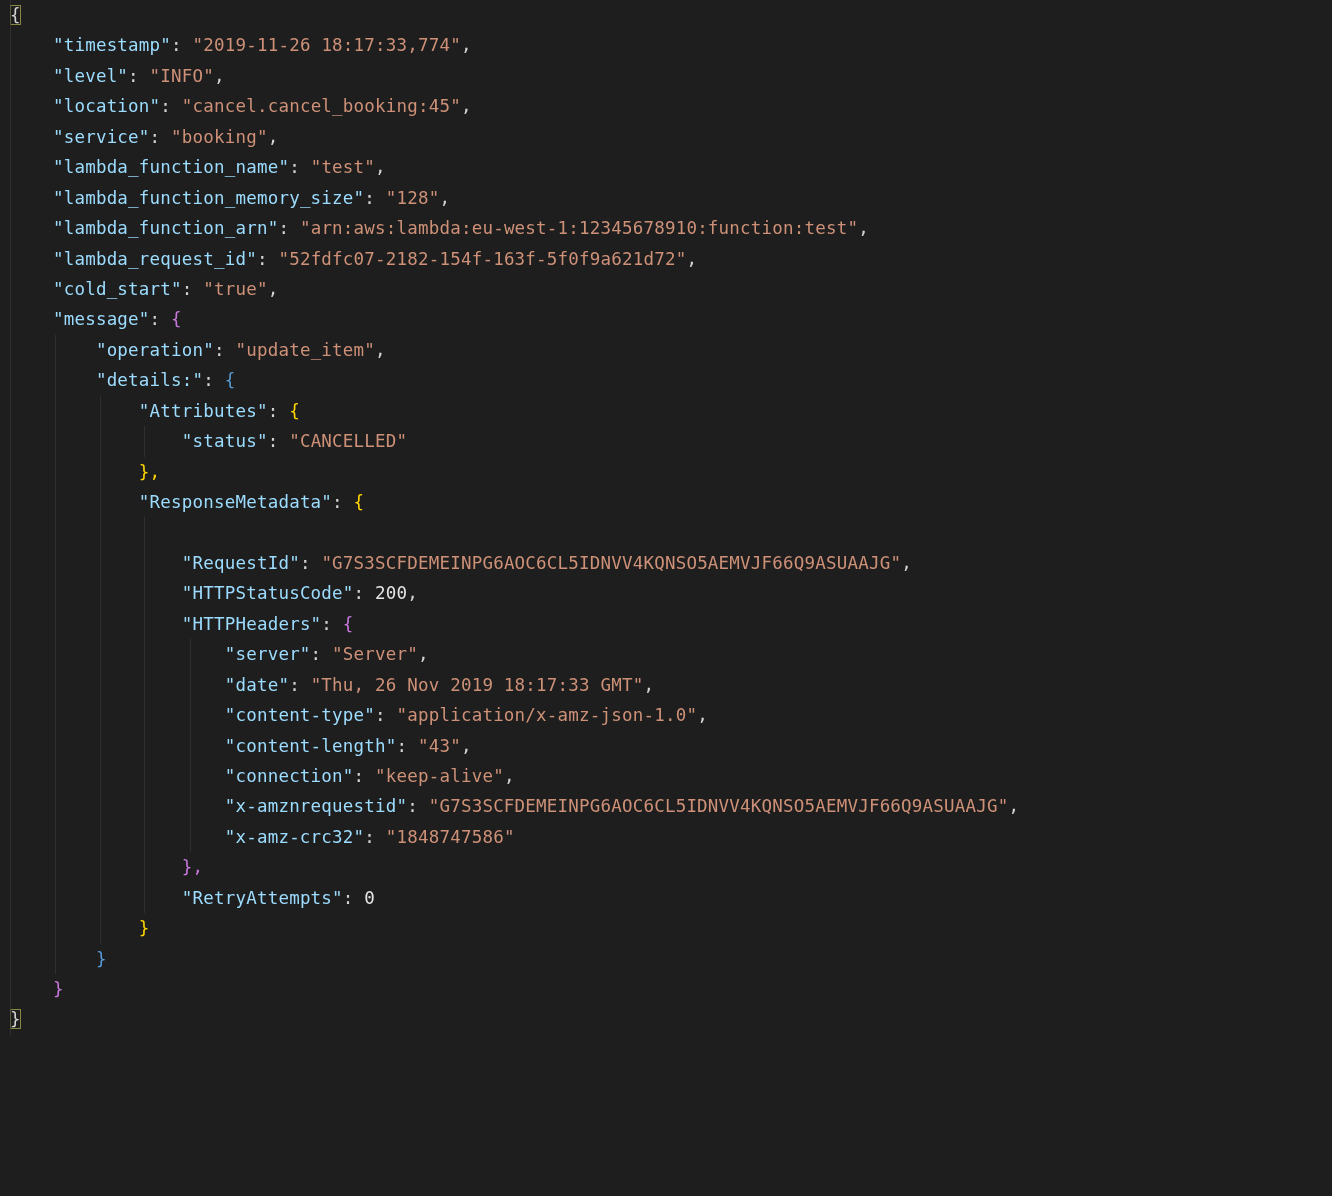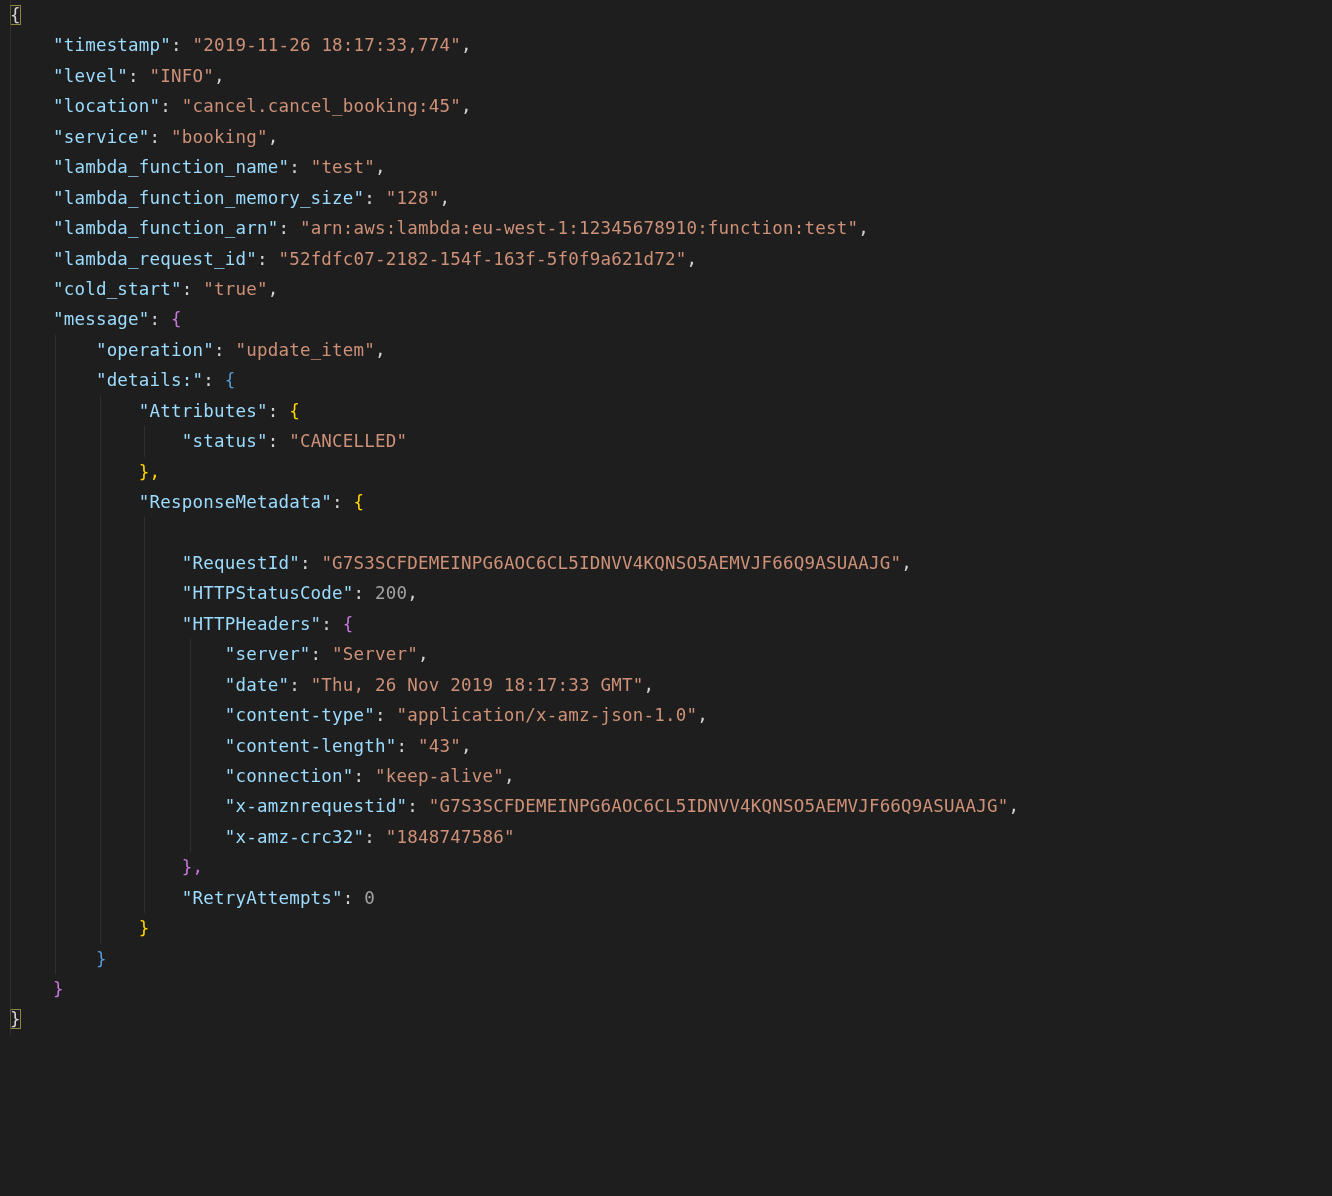--- a/index.html
+++ b/index.html
@@ -39,21 +39,21 @@
   .g3 { left: 100px; }
   .g4 { left: 144px; }
   .g5 { left: 190px; }
   .bracket-match {
     color: #d4d4d4;
     outline: 1px solid #888842;
     outline-offset: -1px;
   }
   .key    { color: #9cdcfe; }
   .str    { color: #ce9178; }
-  .num    { color: #a3a3a3; }
+  .num    { color: #e5e5e5; }
   .punc   { color: #d4d4d4; }
   .brace-y { color: #ffd602; }
   .brace-p { color: #c678dd; }
   .brace-b { color: #569cd6; }
 </style>
 </head>
 <body>
 
 <div class="editor">
 

